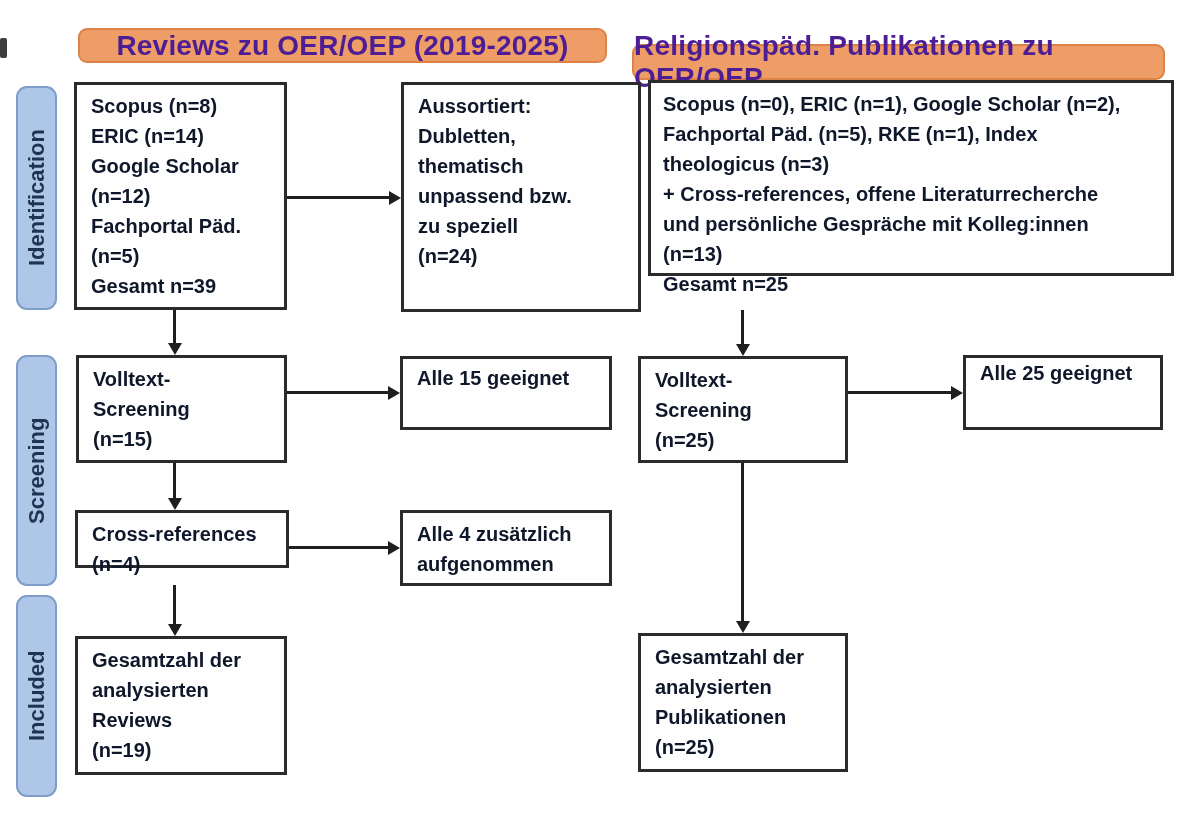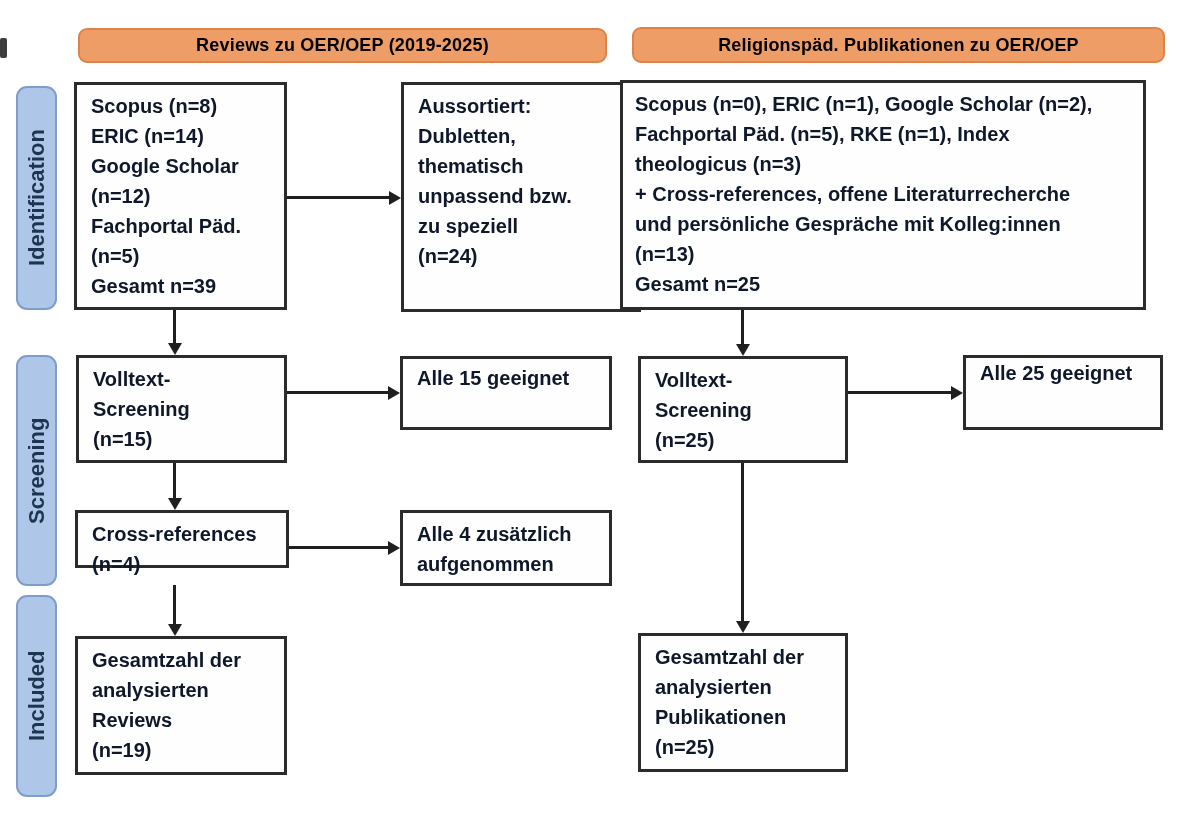--- a/index.html
+++ b/index.html
@@ -5,26 +5,26 @@
   html,body { margin:0; padding:0; background:#ffffff; }
   #canvas {
     position:relative; width:1182px; height:820px; background:#ffffff;
     font-family:"Liberation Sans", sans-serif; overflow:hidden;
   }
 
   
   .header {
     position:absolute; box-sizing:border-box;
     background:#EF9D66; border:2px solid #DD8348; border-radius:9px;
-    color:#000000; font-weight:700; font-size:18px;
+    color:#4c1d95; font-weight:700; font-size:28px;
     display:flex; align-items:center; justify-content:center;
     letter-spacing:.2px;
   }
   .header-left  { left:78px;  top:28px; width:529px; height:35px; }
-  .header-right { left:632px; top:27px; width:533px; height:36px; }
+  .header-right { left:632px; top:44px; width:533px; height:36px; }
 
   
   .stage {
     position:absolute; left:16px; width:41px; box-sizing:border-box;
     background:#AEC6E8; border:2px solid #7F9DC9; border-radius:11px;
     color:#1E3450; font-weight:700; font-size:22px;
     display:flex; align-items:center; justify-content:center;
     writing-mode:vertical-rl; transform:rotate(180deg);
   }
   .stage-identification { top:86px;  height:224px; }
@@ -33,21 +33,21 @@
 
   
   .fbox {
     position:absolute; box-sizing:border-box;
     background:#fefefe; border:3px solid #2B2B2B;
     color:#0f172a; font-weight:600; font-size:20px; line-height:30px;
     white-space:pre-line; padding:6px 8px 0 14px;
   }
   .box-a { left:74px;  top:82px;  width:213px; height:228px; }
   .box-b { left:401px; top:82px;  width:240px; height:230px; }
-  .box-h { left:620px; top:80px;  width:526px; height:230px;padding-left:12px; }
+  .box-h { left:648px; top:80px;  width:526px; height:196px;padding-left:12px; }
   .box-c { left:76px;  top:355px; width:211px; height:108px; }
   .box-d { left:400px; top:356px; width:212px; height:74px;  padding-top:4px; }
   .box-i { left:638px; top:356px; width:210px; height:107px; }
   .box-j { left:963px; top:355px; width:200px; height:75px;  padding-top:0; }
   .box-e { left:75px;  top:510px; width:214px; height:58px;  }
   .box-f { left:400px; top:510px; width:212px; height:76px;  }
   .box-g { left:75px;  top:636px; width:212px; height:139px; }
   .box-k { left:638px; top:633px; width:210px; height:139px; }
 
   

